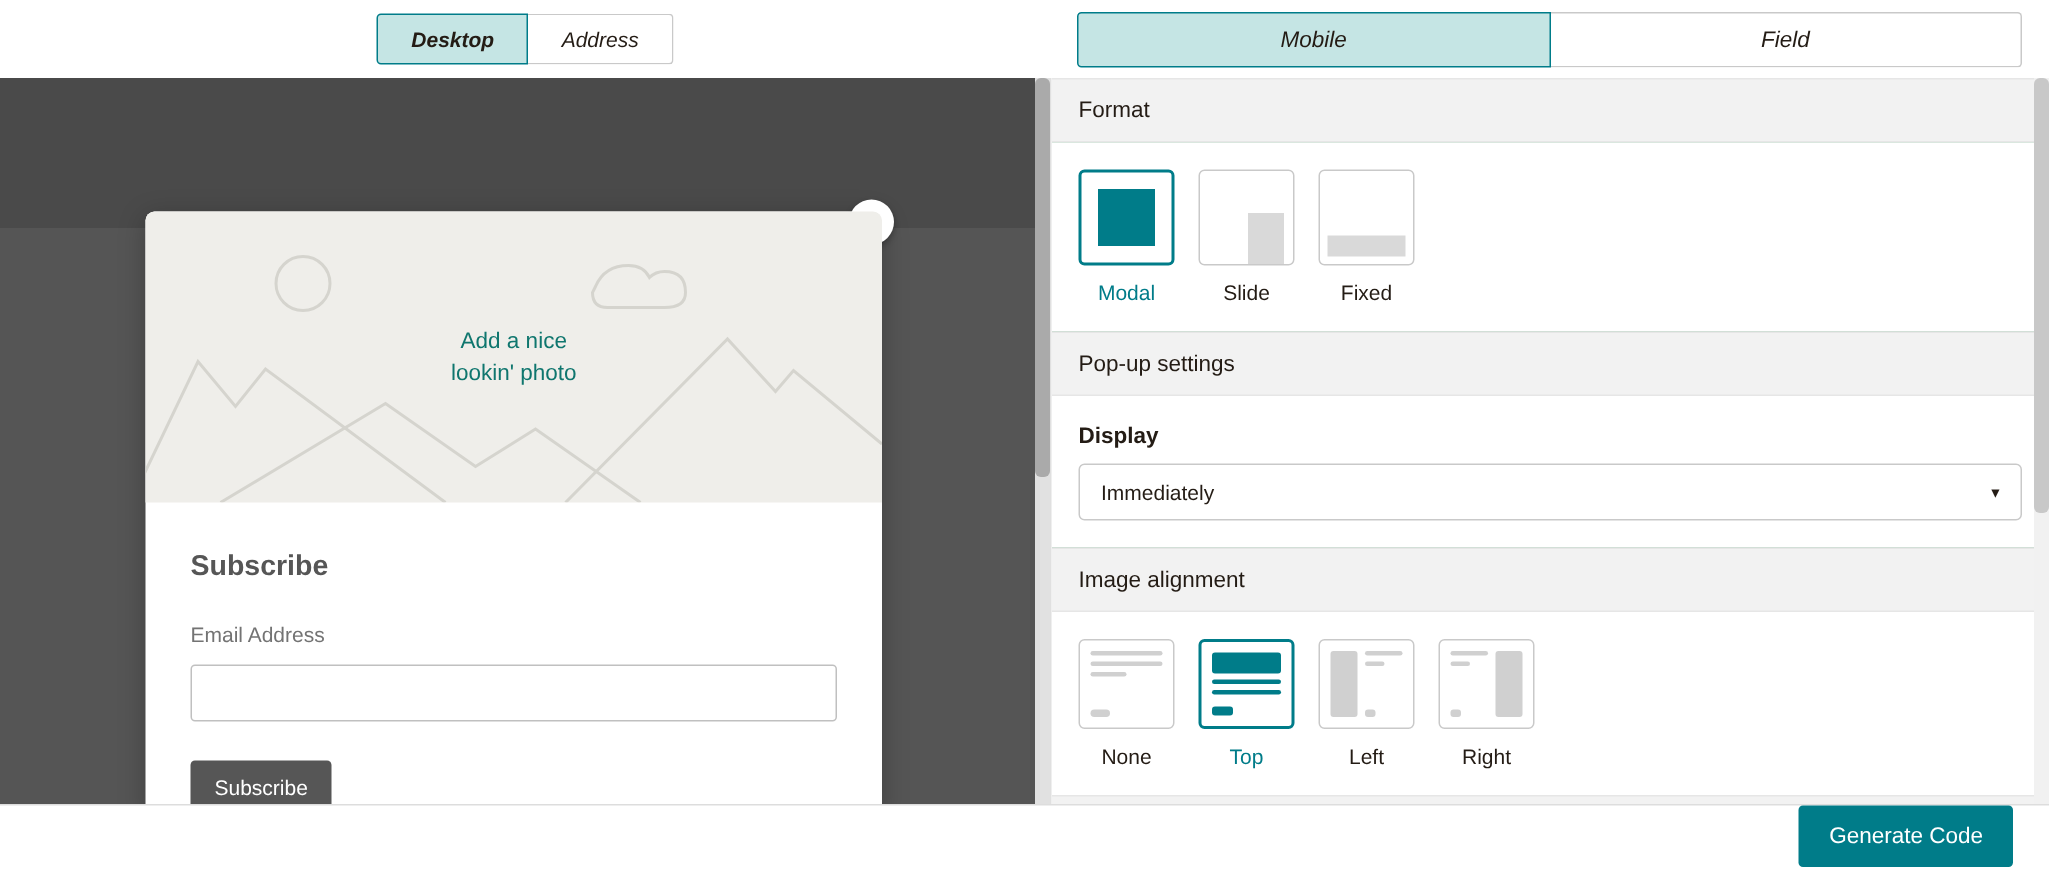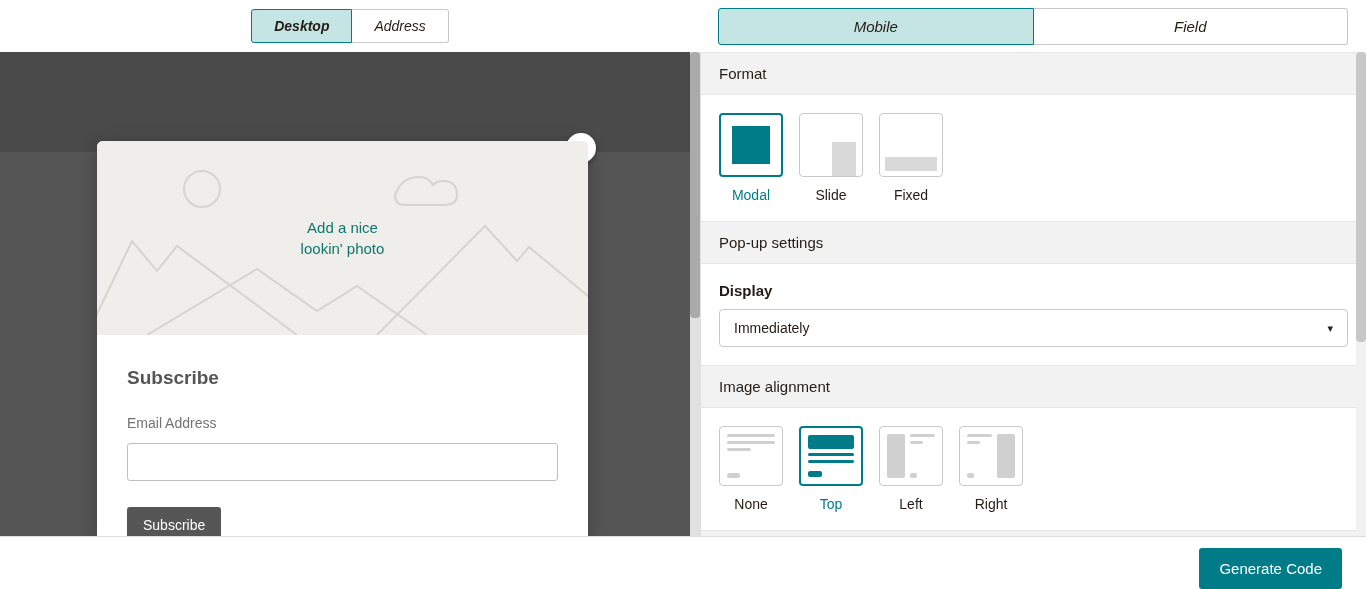--- a/index.html
+++ b/index.html
@@ -93,21 +93,21 @@
   .align-item.selected .cap { color: #007c89; }
 
   .ln { height: 3px; background: #d0d0d0; border-radius: 2px; }
   .ln.sh { width: 50%; }
   .ln.q { width: 28%; }
   .blk { background: #007c89; border-radius: 2px; }
   .gblk { background: #d0d0d0; border-radius: 2px; }
 
   .bottom-bar {
     position: absolute; left: 0; right: 0; bottom: 0; height: 53px; background: #fff;
-    display: flex; align-items: flex-end; justify-content: flex-end; padding-right: 24px;
+    display: flex; align-items: flex-start; justify-content: flex-end; padding-right: 24px;
     border-top: 1px solid #ddd;
   }
   .gen-btn {
     background: #007c89; color: #fff; border: none; padding: 12px 20px; font-size: 15px; border-radius: 3px;
     cursor: pointer; font-weight: 500;
   }
 
   .rscroll { position: absolute; right: 0; top: 52px; bottom: 53px; width: 10px; background: #f1f1f1; }
   .rscroll .th { width: 100%; height: 60%; background: #c8c8c8; border-radius: 4px; }
 </style>

